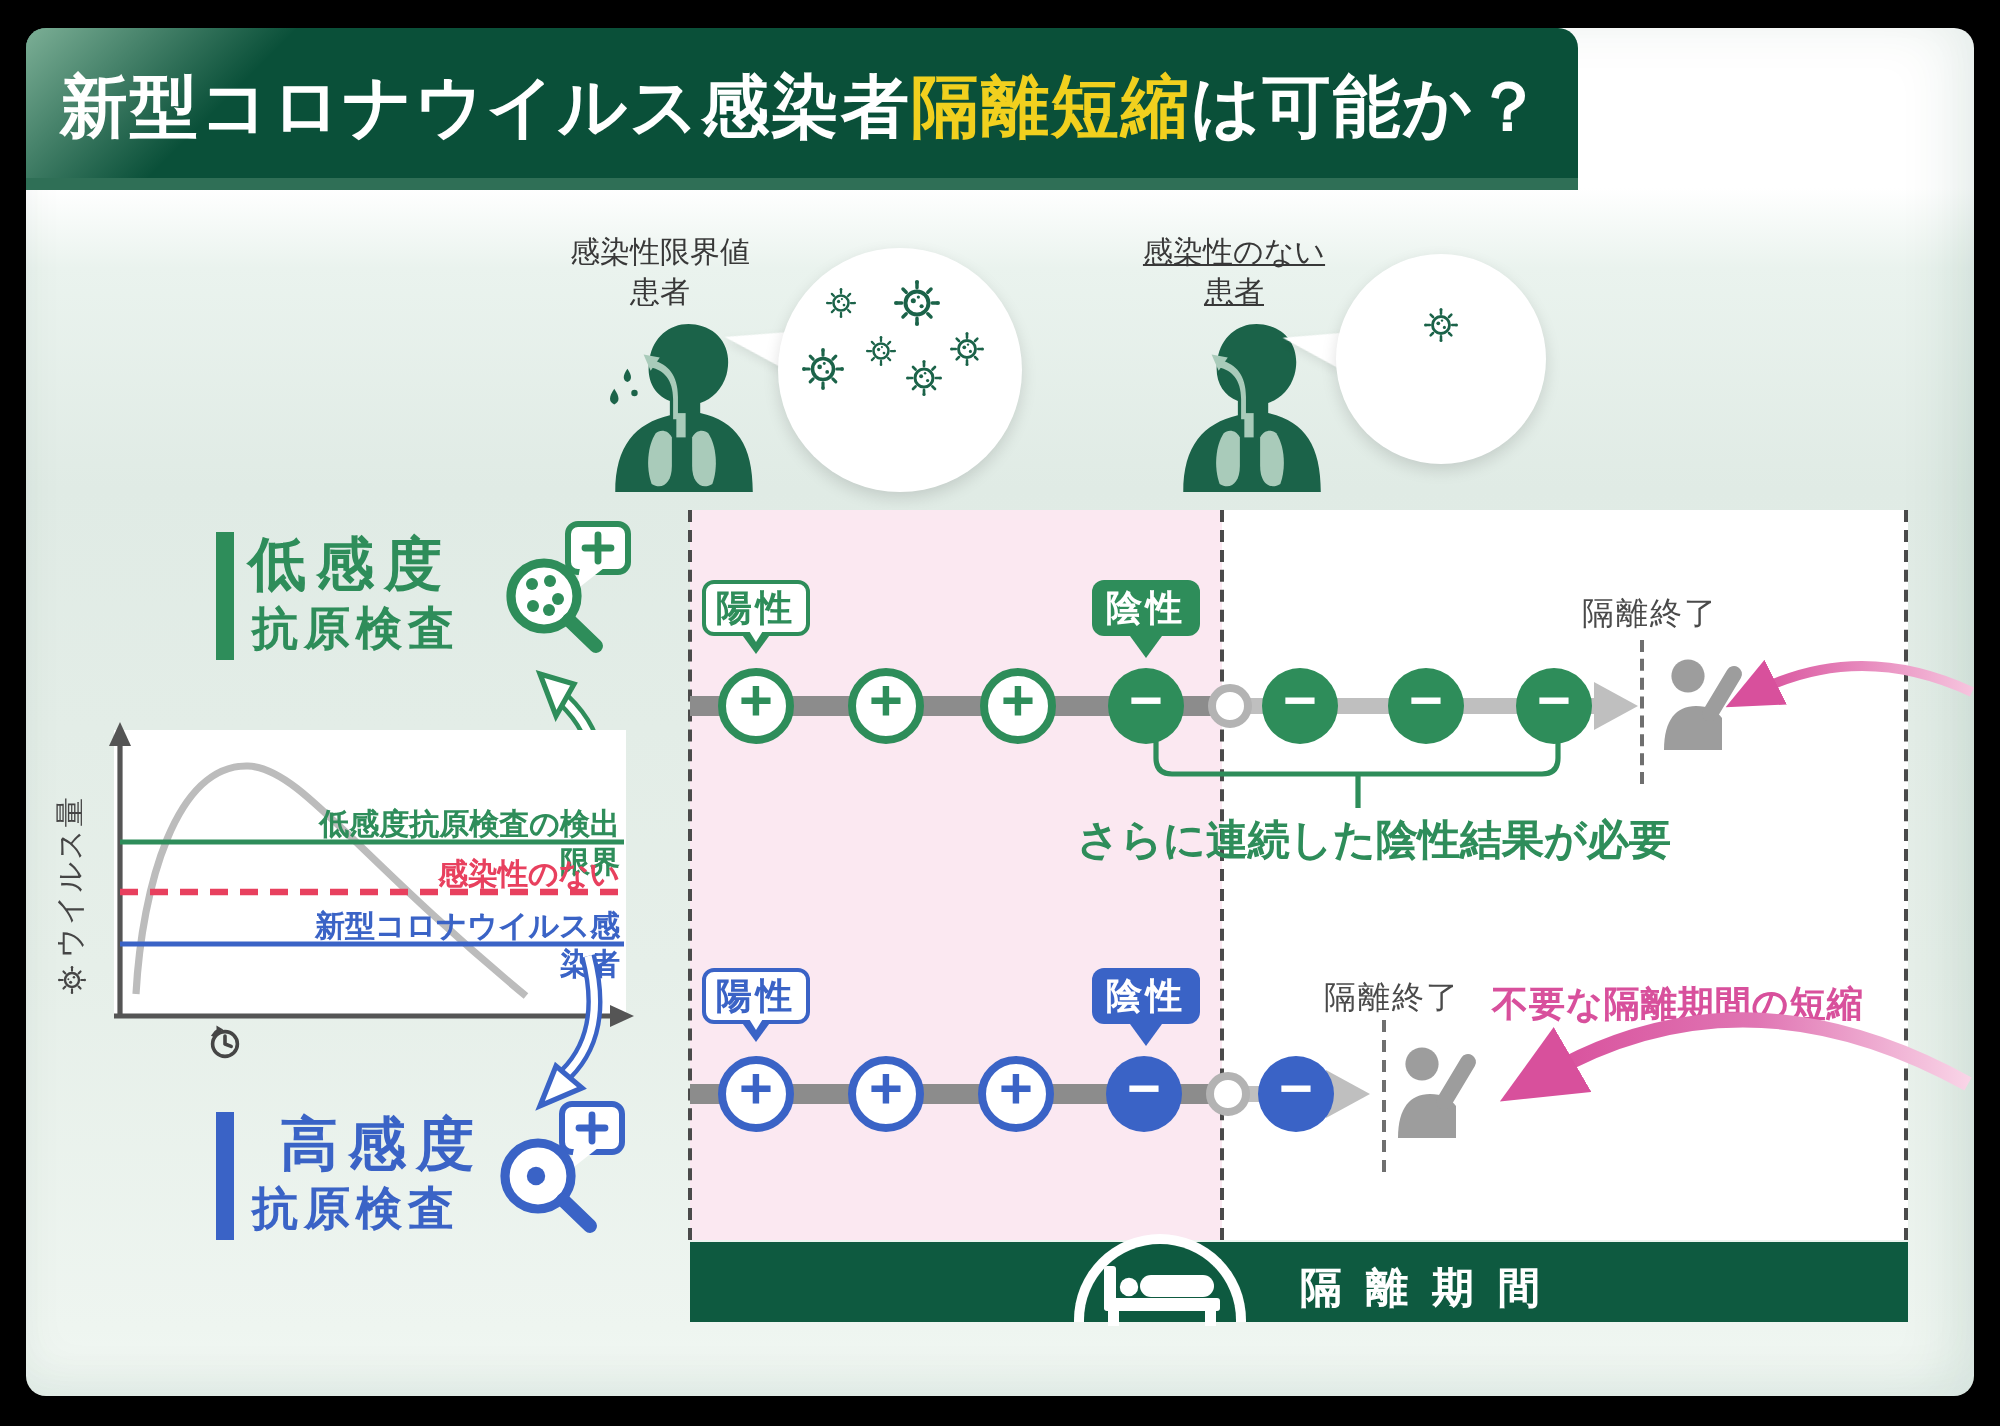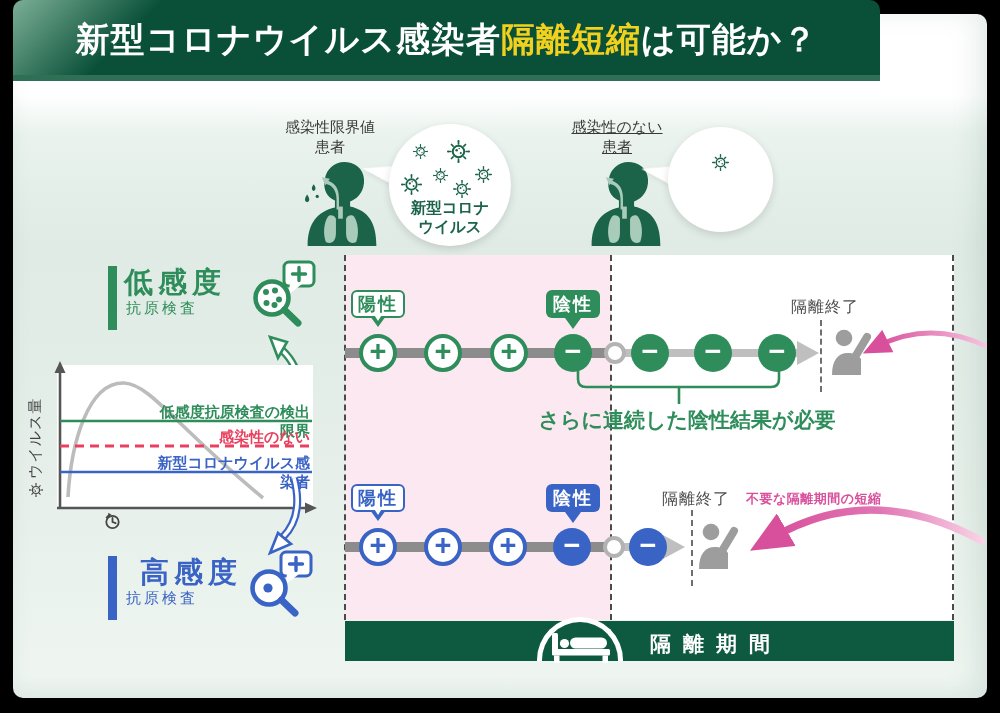--- a/index.html
+++ b/index.html
@@ -15,38 +15,38 @@
   }
   .abs{position:absolute;}
   
   .canvas-bg{
     left:13px; top:14px; width:974px; height:684px; border-radius:10px;
     background:linear-gradient(180deg,#ffffff 80px,#eaf3ee 120px,#e0ebe5 230px,#e6efe9 470px,#eef5f0 650px,#f2f8f4 684px);
     box-shadow:inset -14px 0 26px rgba(20,80,55,.07), inset 0 -10px 22px rgba(20,80,55,.05);
   }
   
   .title-bar{
-    left:13px; top:0; width:867px; height:81px; border-radius:10px 10px 0 0;
+    left:13px; top:14px; width:776px; height:81px; border-radius:10px 10px 0 0;
     background:linear-gradient(135deg,rgba(130,180,155,.95) 0%,rgba(130,180,155,0) 16%),var(--titlebar);
     border-bottom:6px solid #2f6f56;
     display:flex; align-items:center; justify-content:center;
   }
   .title-bar h1{font-size:34px; font-weight:bold; color:#fff; letter-spacing:1px; padding-top:4px;}
   .title-bar .hl{color:var(--yellow);}
   
   .fig-label{width:124px; text-align:center; font-size:15px; line-height:1.35; color:#383838;}
   .fig-label span{display:block;}
   .bubble{background:#fff; border-radius:50%; box-shadow:0 3px 8px rgba(0,0,0,.13);}
   .bubble-tail{width:0;height:0;border-style:solid;border-width:10px 34px 10px 0;border-color:transparent #fff transparent transparent;filter:drop-shadow(0 2px 2px rgba(0,0,0,.08));}
   .bubble-text{width:100%; text-align:center; font-size:15.5px; font-weight:bold; color:var(--figgreen); line-height:1.25;}
   .bubble-text span{display:block;}
   
   .accent-bar{width:9px; height:64px;}
   .test-title{font-size:29px; font-weight:bold; letter-spacing:5px;}
-  .test-sub{font-size:15px; font-weight:normal; letter-spacing:3px;}
+  .test-sub{font-size:23px; font-weight:bold; letter-spacing:3px;}
   .green-t{color:var(--green);} .blue-t{color:var(--blue);}
   
   .chart-line-label{width:162px; text-align:right; font-size:15px; font-weight:600;}
   .y-label{display:flex; align-items:center; gap:4px; font-size:15px; color:#454545; letter-spacing:1px;
     transform:rotate(-90deg); transform-origin:0 0; width:140px;}
   .x-label{display:flex; align-items:center; gap:5px; font-size:16px; color:#454545;}
   
   .pink-region{background:var(--pinkbg);}
   .white-region{background:#fff;}
   .vdash{border-left:2px dashed #4a4a4a; width:0;}
@@ -70,21 +70,21 @@
   .badge::before{content:"";position:absolute;left:50%;margin-left:-8px;bottom:-11px;
     border-style:solid;border-width:11px 8px 0 8px;border-color:transparent;}
   .badge-f-g::before{border-top-color:var(--green);}
   .badge-f-b::before{border-top-color:var(--blue);}
   .badge-o-g::before{border-top-color:var(--green);}
   .badge-o-b::before{border-top-color:var(--blue);}
   .badge-o-g::after,.badge-o-b::after{content:"";position:absolute;left:50%;margin-left:-5px;bottom:-5px;
     border-style:solid;border-width:8px 5px 0 5px;border-color:#fff transparent transparent transparent;}
   .end-label{font-size:16px;color:#4a4a4a;letter-spacing:1px;}
   .note-green{width:330px;text-align:center;font-size:21px;font-weight:bold;color:var(--green);}
-  .note-pink{font-size:13px;font-weight:bold;color:var(--pink);letter-spacing:.5px;}
+  .note-pink{font-size:18px;font-weight:bold;color:var(--pink);letter-spacing:.5px;}
   
   .iso-bar{background:var(--bargreen);}
   .dome{width:86px;height:44px;border-radius:86px 86px 0 0;background:var(--bargreen);
     border:5px solid #fff;border-bottom:none;}
   .iso-label{font-size:21px;font-weight:bold;color:#fff;letter-spacing:12px;}
 </style>
 </head>
 <body>
 
 <svg width="0" height="0" style="position:absolute">
@@ -137,24 +137,20 @@
 <div class="abs bubble-tail" style="left:362px;top:162px;transform:rotate(12deg);"></div>
 <div class="abs bubble" style="left:389px;top:124px;width:122px;height:122px;">
   <svg class="abs" style="left:0;top:4px;color:#1b6349;" width="122" height="72" viewBox="0 0 122 72">
     <use href="#virus" x="24" y="16" width="15" height="15"></use>
     <use href="#virus" x="58" y="12" width="23" height="23"></use>
     <use href="#virus" x="44" y="40" width="15" height="15"></use>
     <use href="#virus" x="12" y="46" width="21" height="21"></use>
     <use href="#virus" x="86" y="38" width="17" height="17"></use>
     <use href="#virus" x="64" y="52" width="18" height="18"></use>
   </svg>
-  <div class="abs bubble-text" style="top:74px;">
-    <span>新型コロナ</span>
-    <span>ウイルス</span>
-  </div>
 </div>
 
 <div class="abs fig-label" style="left:555px;top:117px;text-decoration:underline;">
   <span>感染性のない</span>
   <span>患者</span>
 </div>
 <svg class="abs" style="left:581px;top:156px;" width="88" height="90" viewBox="0 0 86 89">
   <path fill="#1b6349" d="M10,89 C10,66 20,55 37,51 L37,44 C29,41 25,33 27,23 C29,10 41,3 53,7 C63,10 68,20 65,31 C63,38 58,43 52,45 L52,50 C70,54 78,66 78,89 Z"></path>
   <path fill="#a9cbba" d="M24,21 L32,22.5 L27.5,29 Z"></path>
   <path fill="#a9cbba" d="M29,24 C36,26 41,31 41,42 L41,53 L38.6,53 L38.6,43 C38.6,33.5 34,28.6 27.6,27.4 Z"></path>

